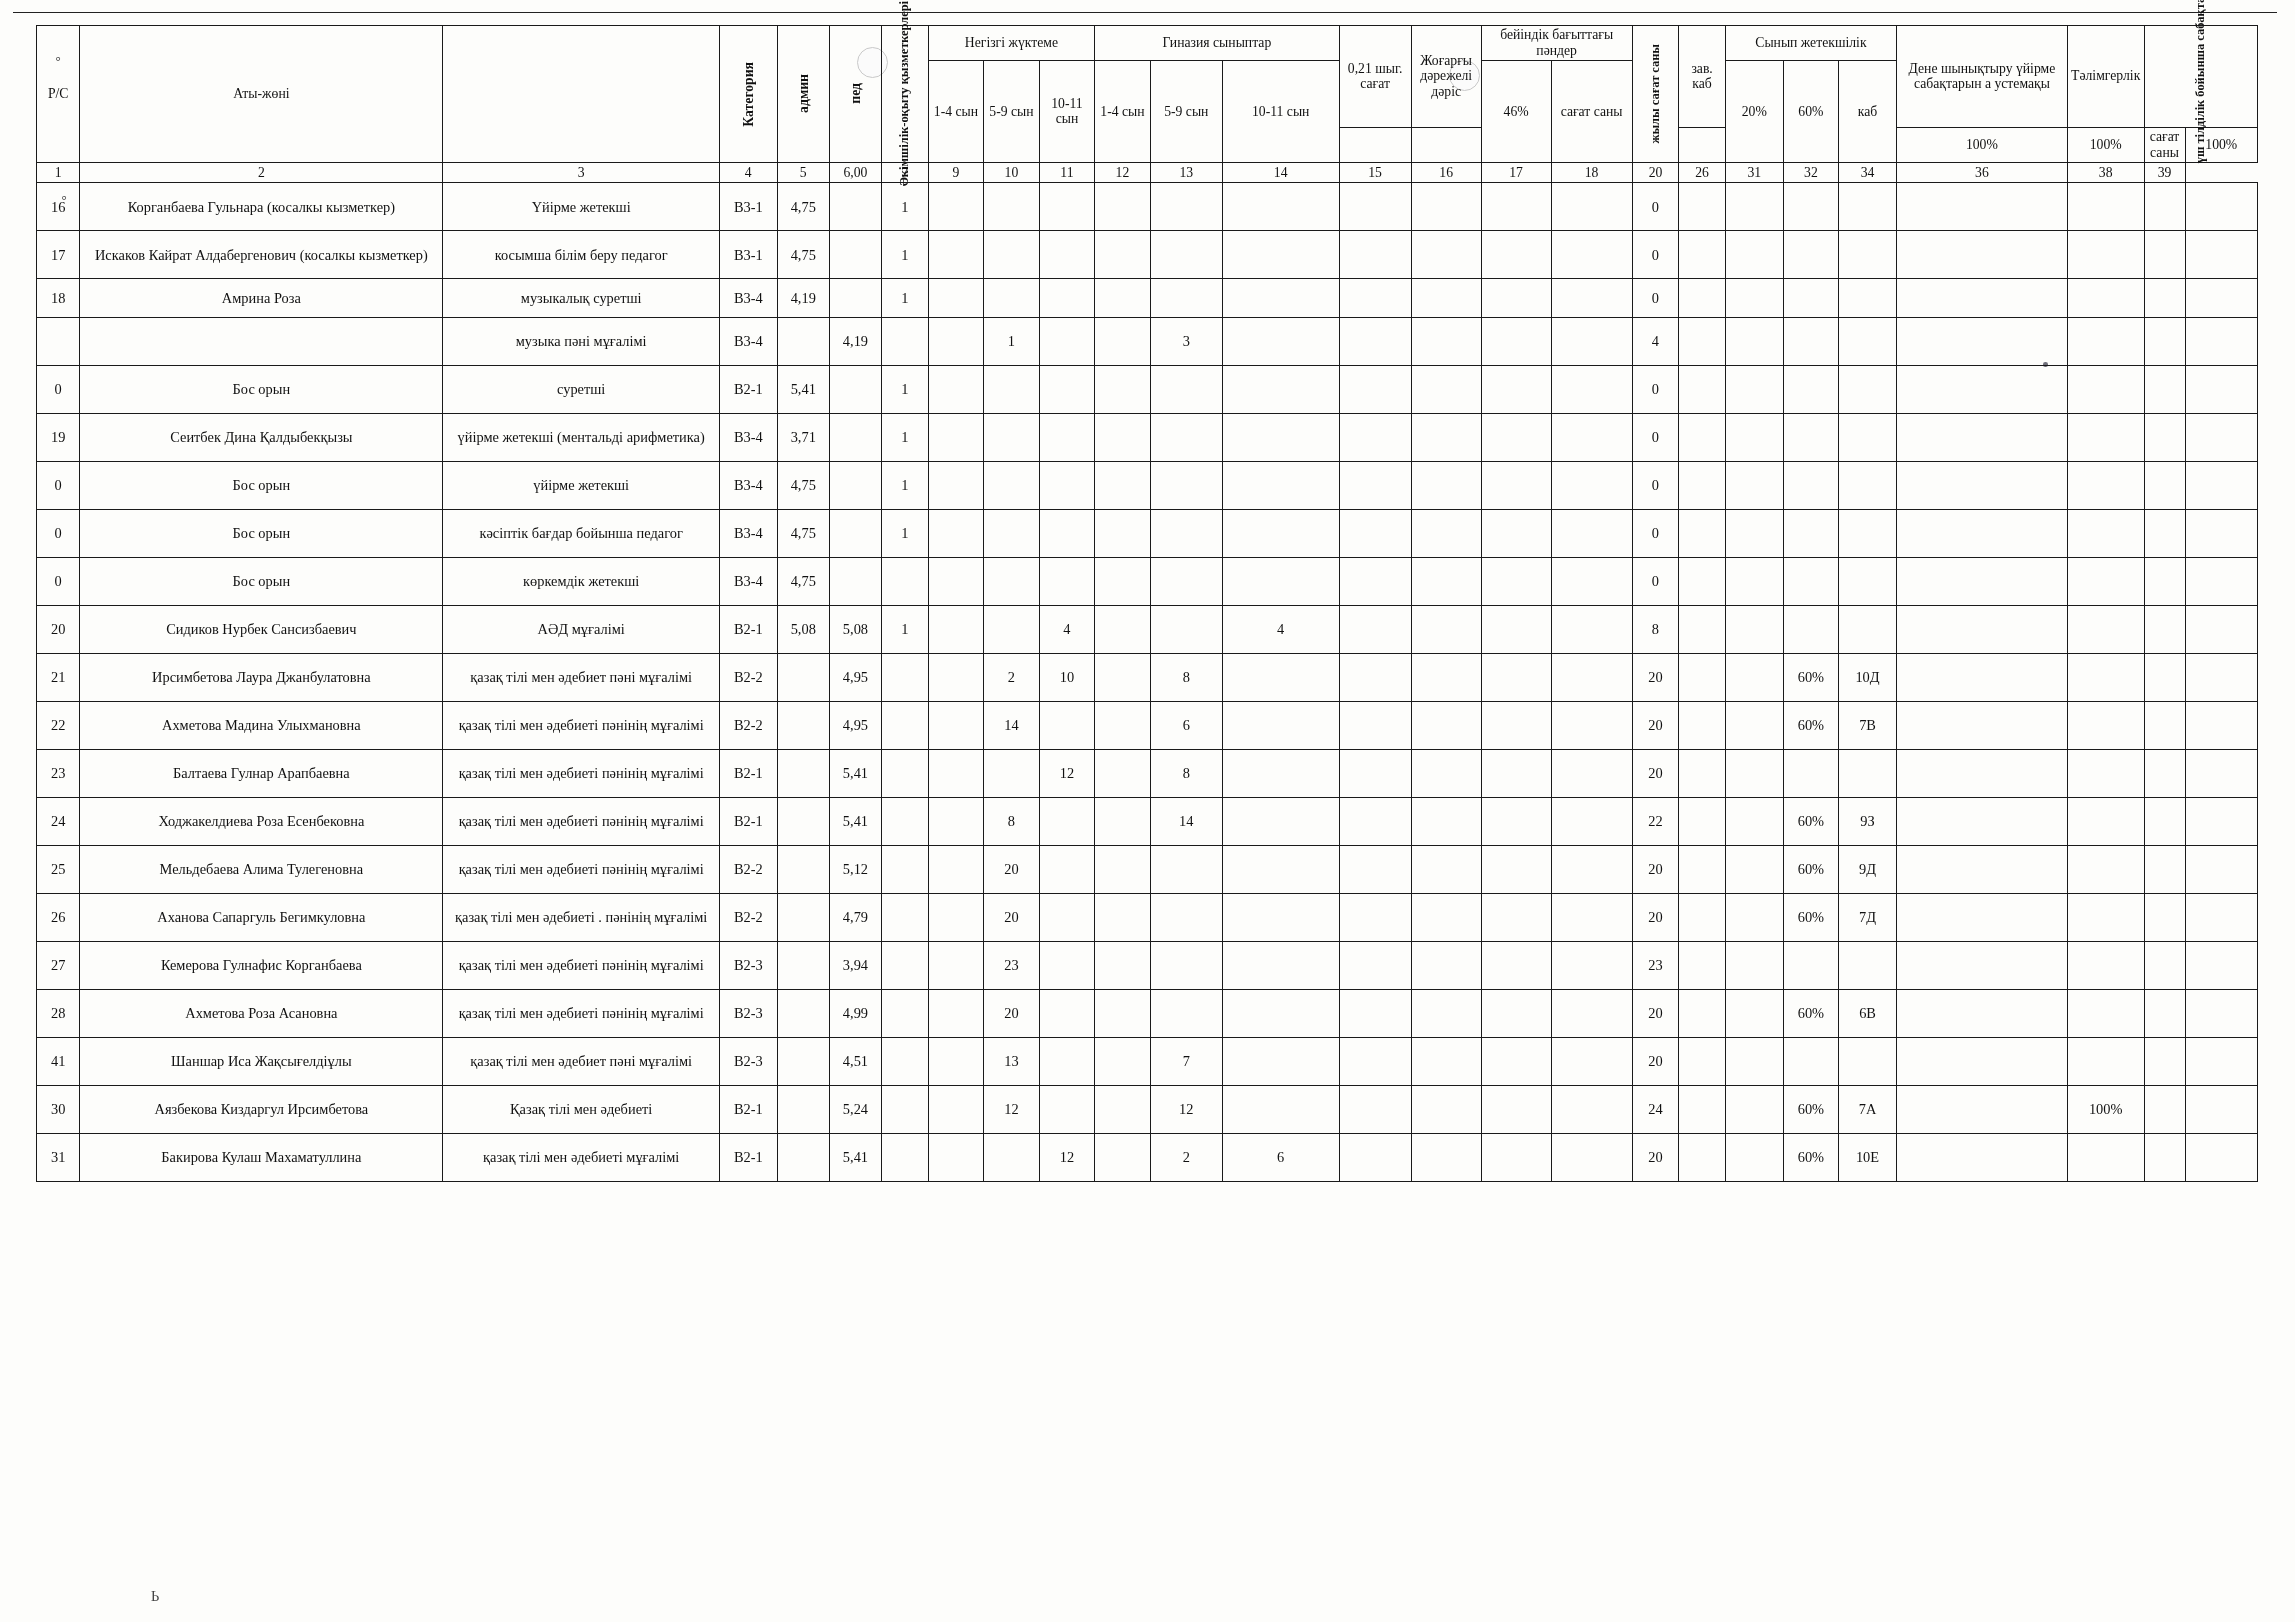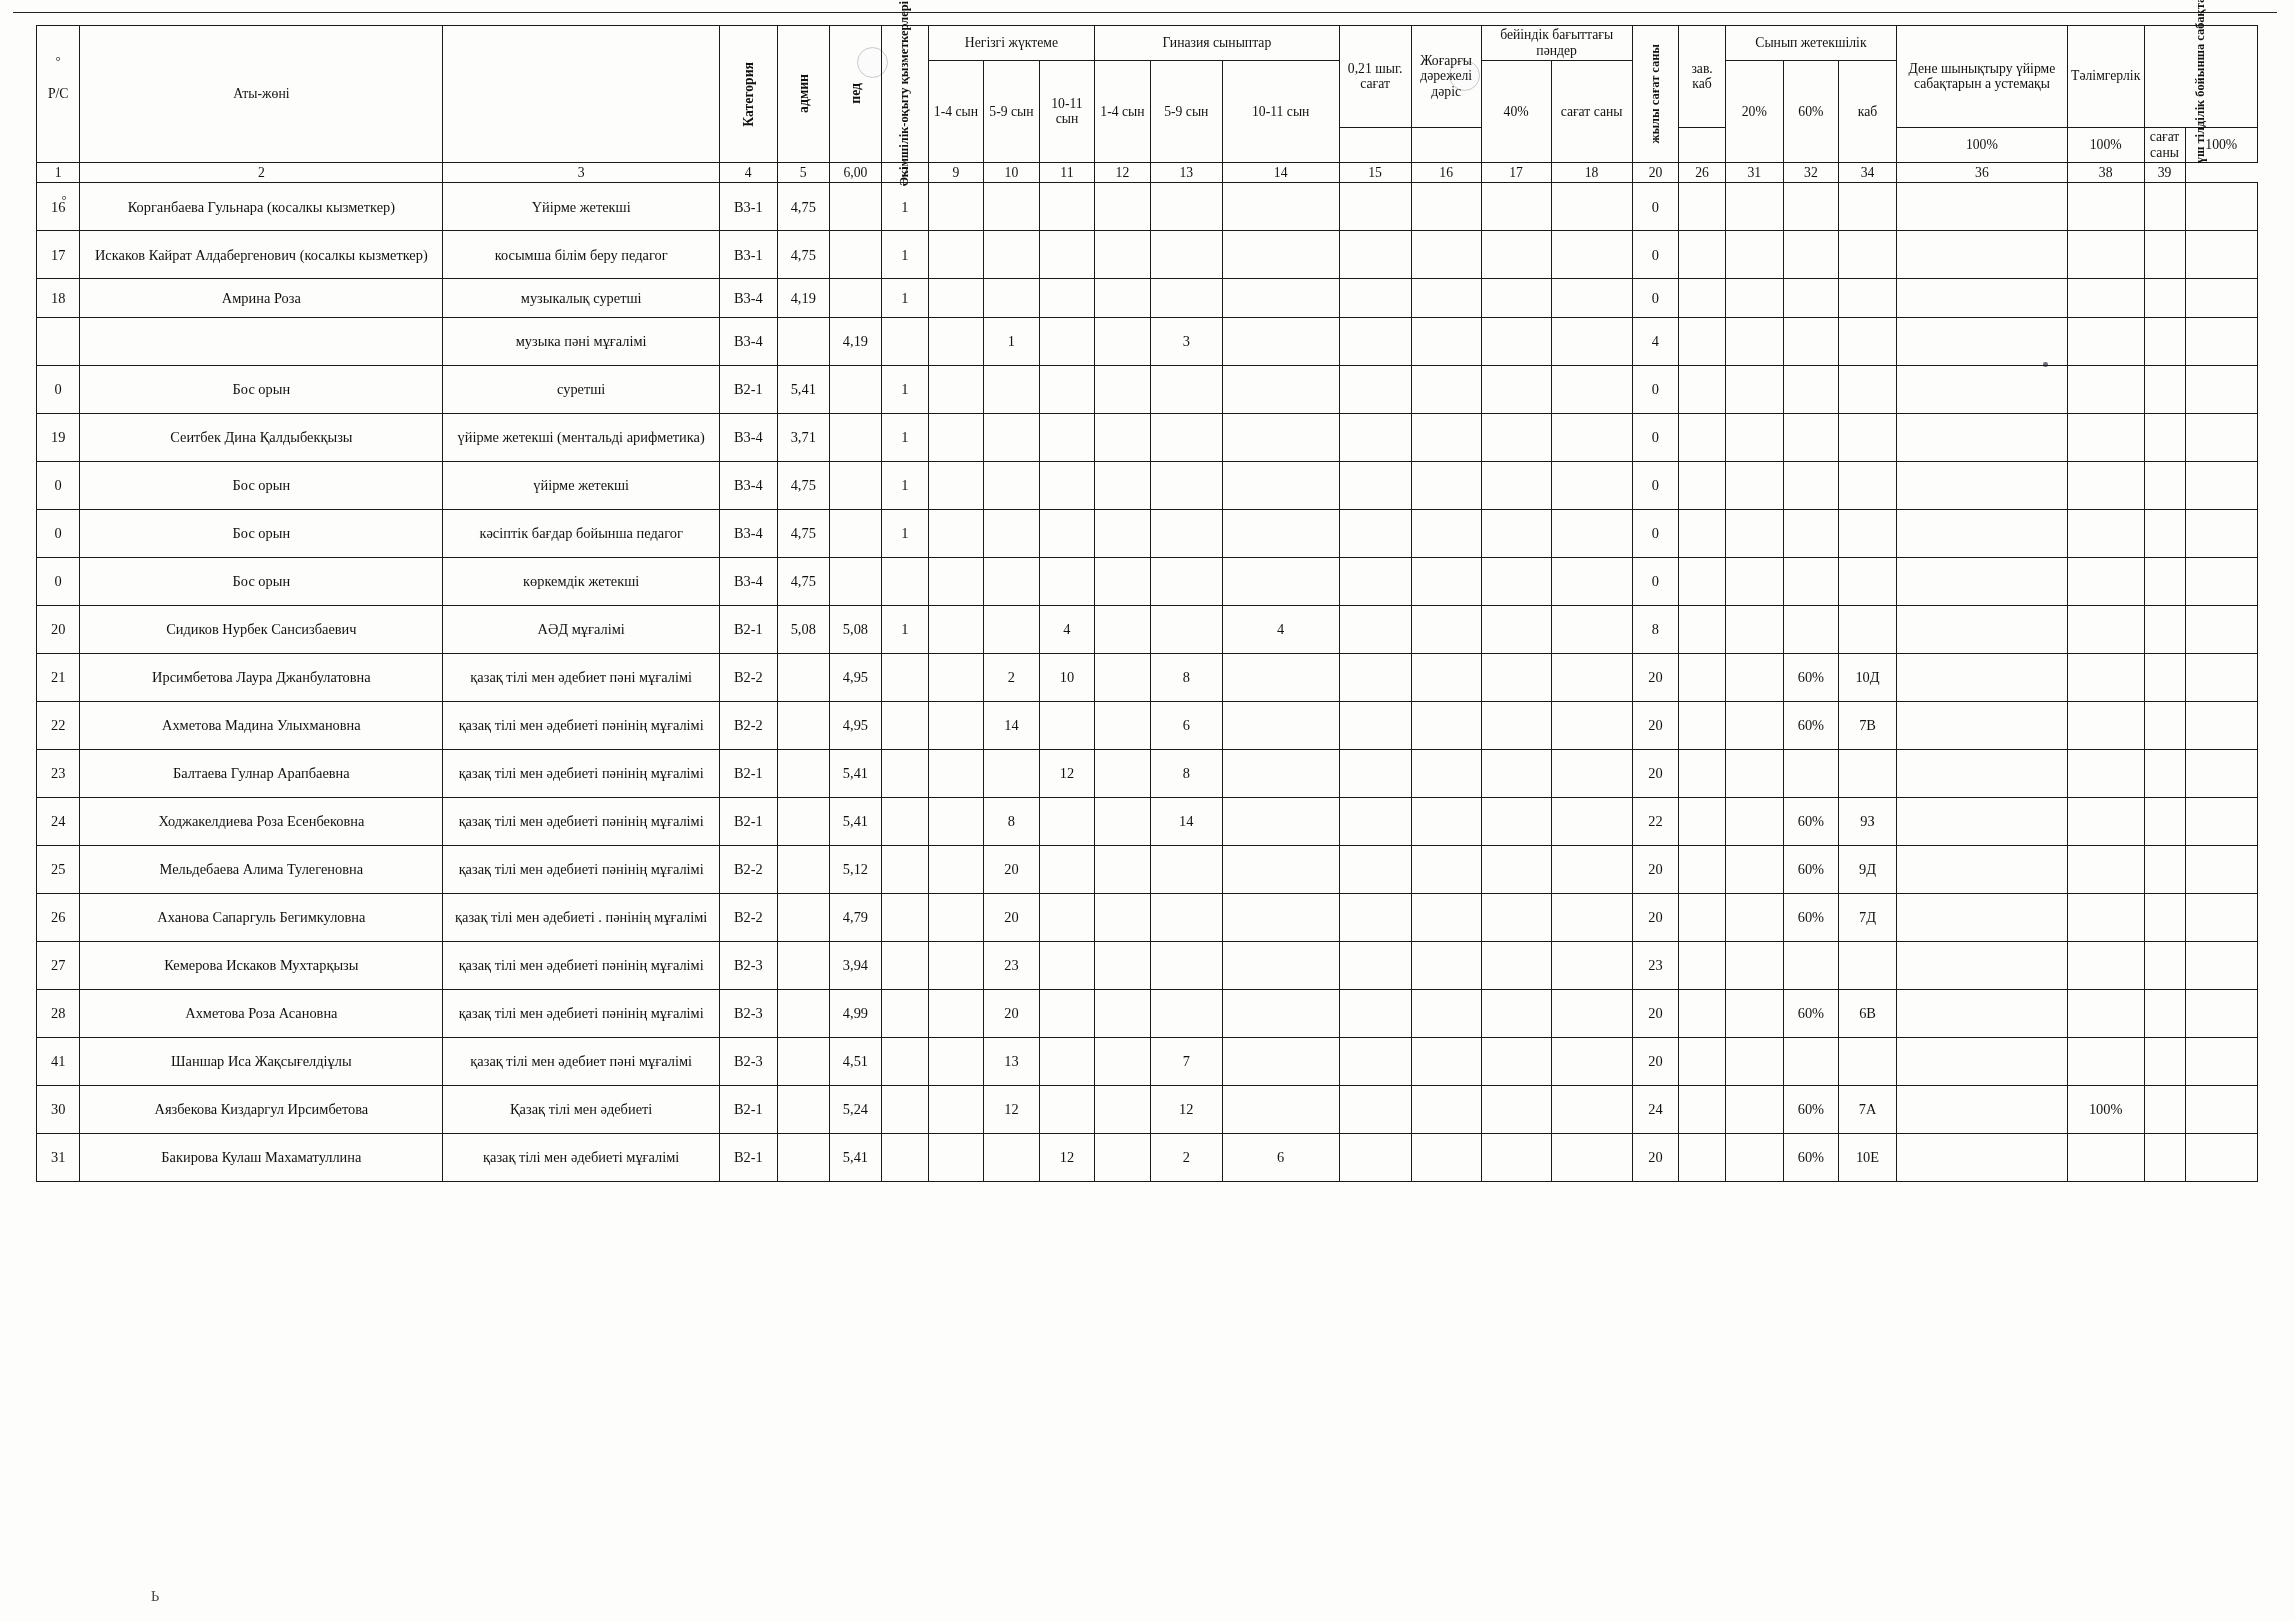--- a/index.html
+++ b/index.html
@@ -202,21 +202,21 @@
         </td>
       </tr>
 
       <tr class="hdr">
         <td rowspan="2">1-4 сын</td>
         <td rowspan="2">5-9 сын</td>
         <td rowspan="2">10-11 сын</td>
         <td rowspan="2">1-4 сын</td>
         <td rowspan="2">5-9 сын</td>
         <td rowspan="2">10-11 сын</td>
-        <td rowspan="2">40%</td>
+        <td rowspan="2">46%</td>
         <td rowspan="2">сағат саны</td>
         <td rowspan="2">20%</td>
         <td rowspan="2">60%</td>
         <td rowspan="2">каб</td>
       </tr>
 
       <tr class="hdr">
         <td></td>
         <td></td>
         <td></td>
@@ -713,21 +713,21 @@
         <td>60%</td>
         <td>7Д</td>
         <td></td>
         <td></td>
         <td></td>
         <td></td>
       </tr>
 
       <tr class="data tall">
         <td class="vt">27</td>
-        <td class="l">Кемерова Искаков Мухтарқызы</td>
+        <td class="l">Кемерова Гулнафис Корганбаева</td>
         <td class="tl">қазақ  тілі мен әдебиеті пәнінің мұғалімі</td>
         <td>В2-3</td>
         <td></td>
         <td>3,94</td>
         <td></td>
         <td></td>
         <td>23</td>
         <td></td>
         <td></td>
         <td></td>

